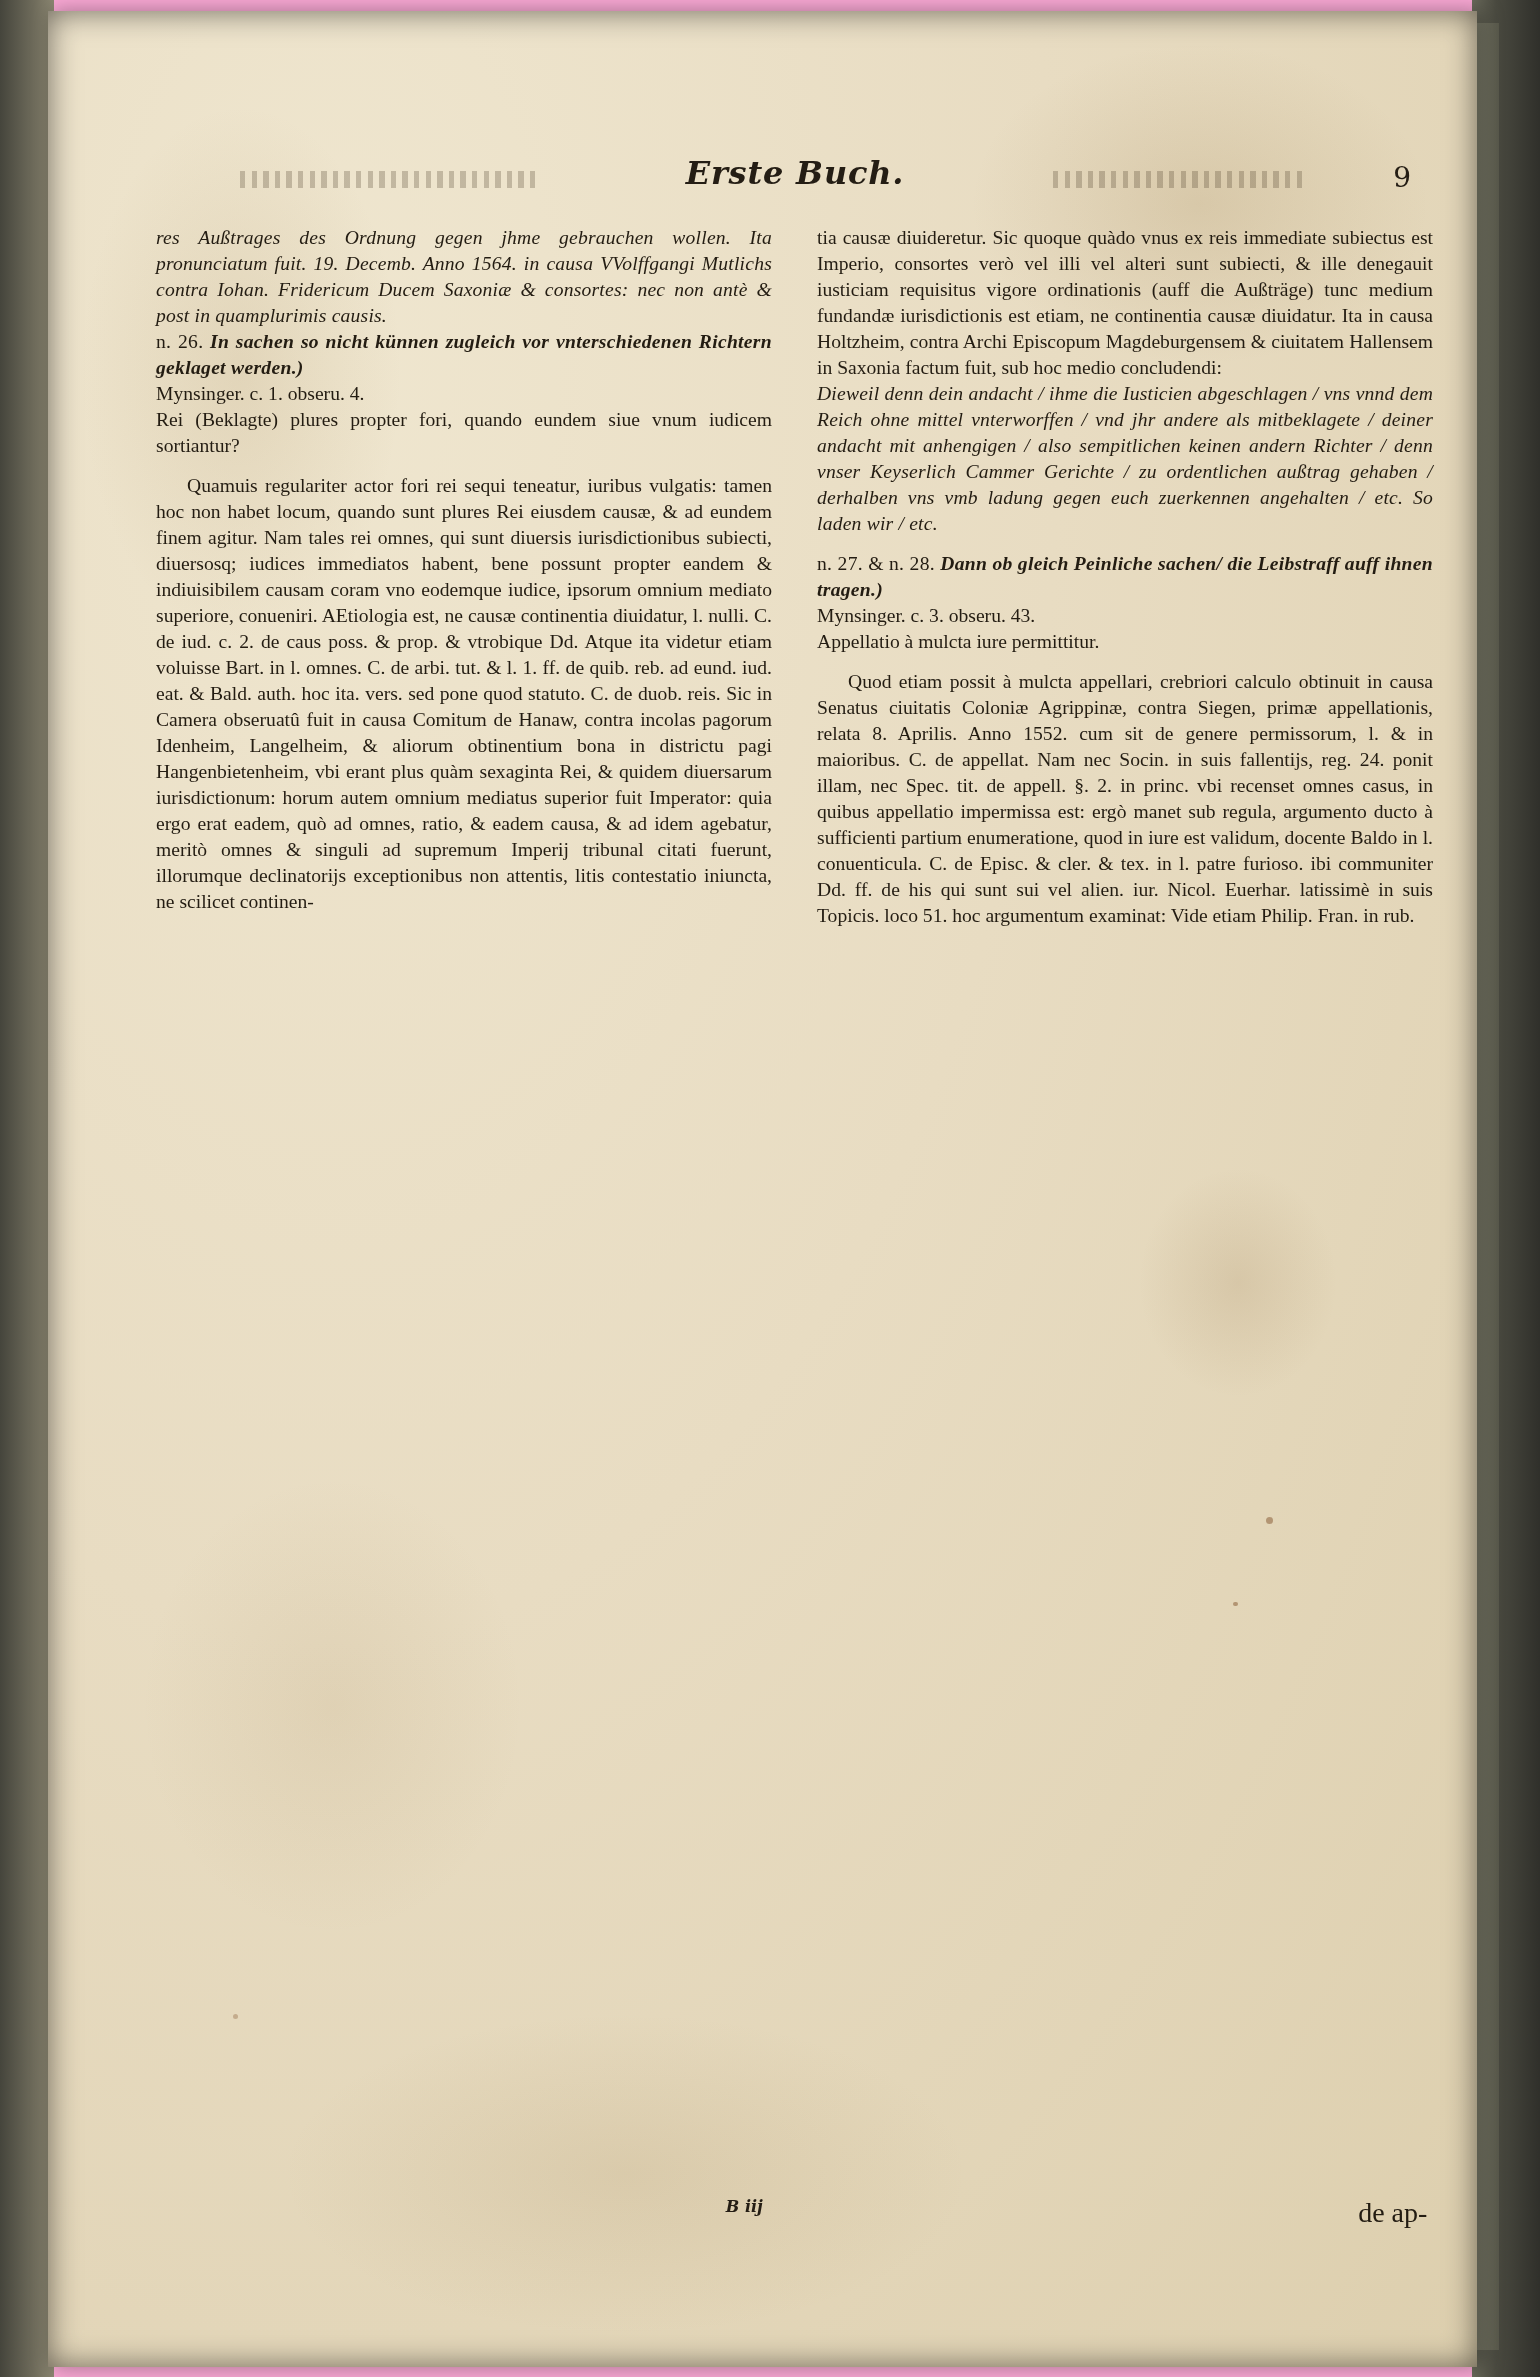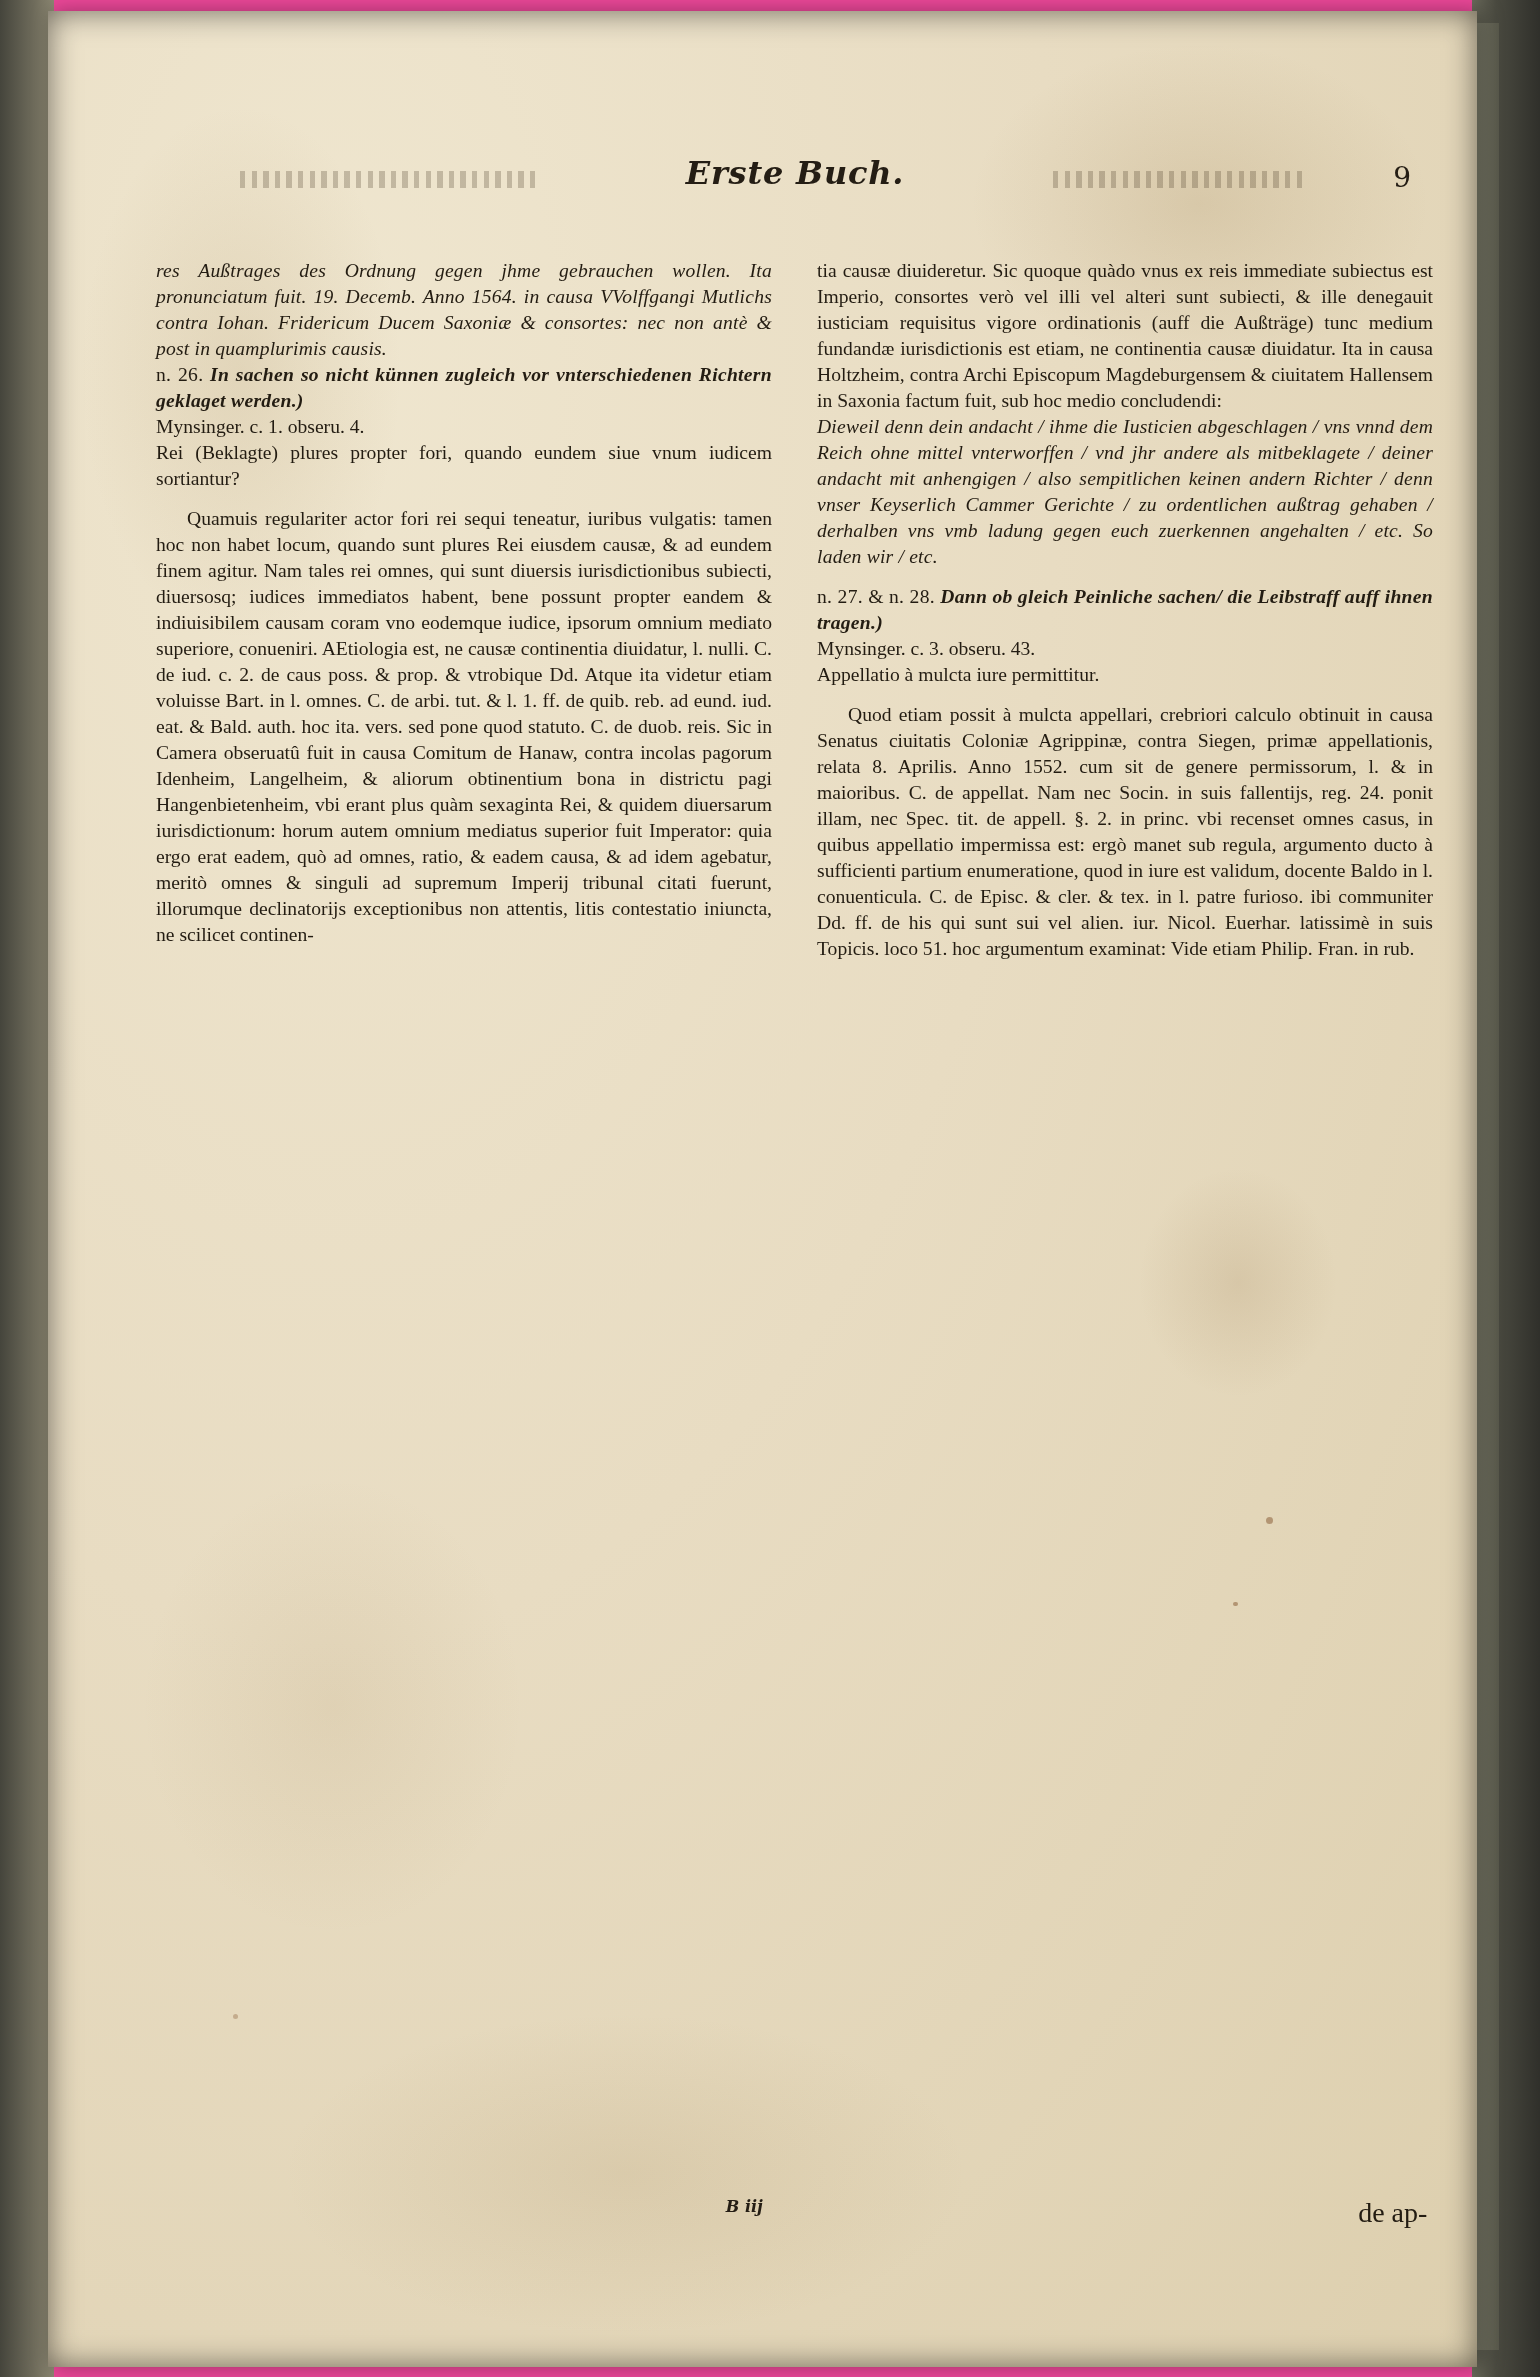--- a/index.html
+++ b/index.html
@@ -5,21 +5,21 @@
   html, body {
     margin: 0;
     padding: 0;
     background: #2b2b28;
   }
   .page {
     position: relative;
     width: 1541px;
     height: 2377px;
     overflow: hidden;
-    background: #ec4899;
+    background: #f9a8d4;
     font-family: "Liberation Serif", serif;
   }
   
   .book-edge {
     position: absolute;
     top: 0; right: 0;
     width: 69px; height: 100%;
     background: linear-gradient(to right, #6b6b5c 0%, #4a4a40 35%, #2f2f2a 100%);
   }
   .book-edge-inner {
@@ -108,21 +108,20 @@
     left: 108px;
     top: 214px;
     width: 1279px;
     height: 1972px;
     display: flex;
     gap: 45px;
   }
   .col {
     width: 616px;
     color: #1d1710;
-    margin-top: 33px;
   }
   .col p {
     margin: 0;
     font-size: 19.6px;
     line-height: 26px;
     text-align: justify;
     font-family: "Liberation Serif", serif;
     color: #231c12;
   }
   .col p.indent { text-indent: 31px; }

